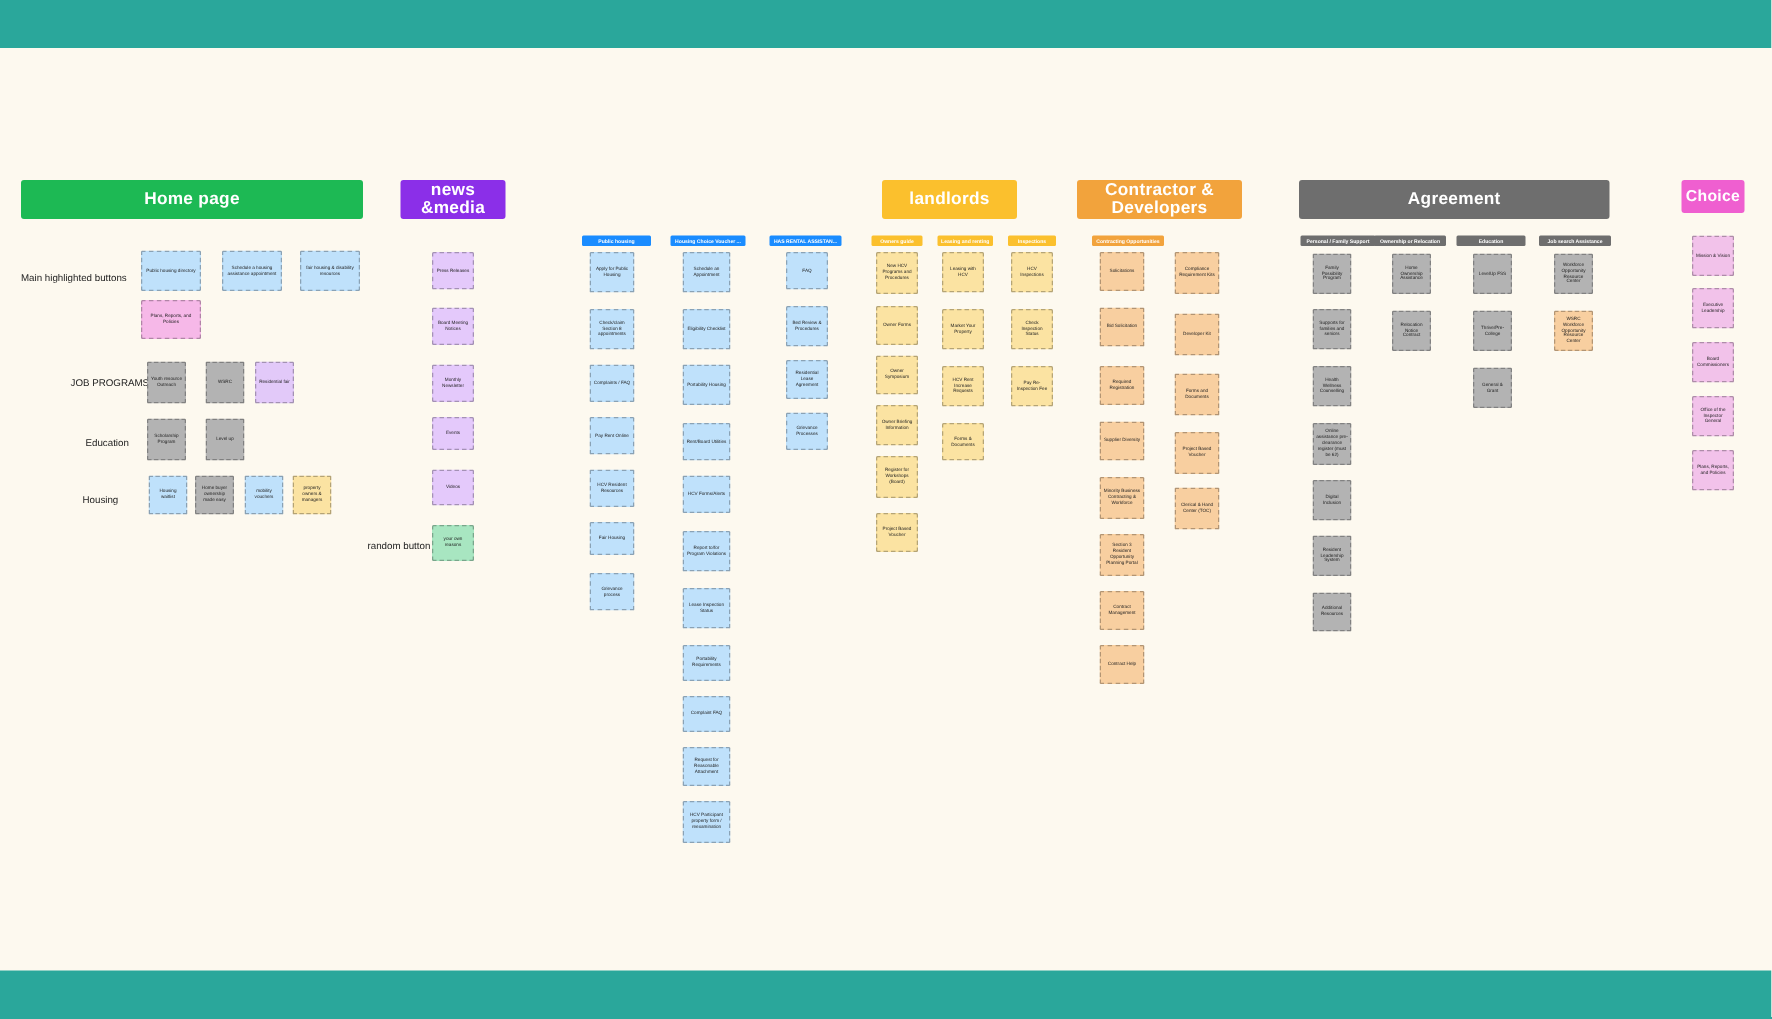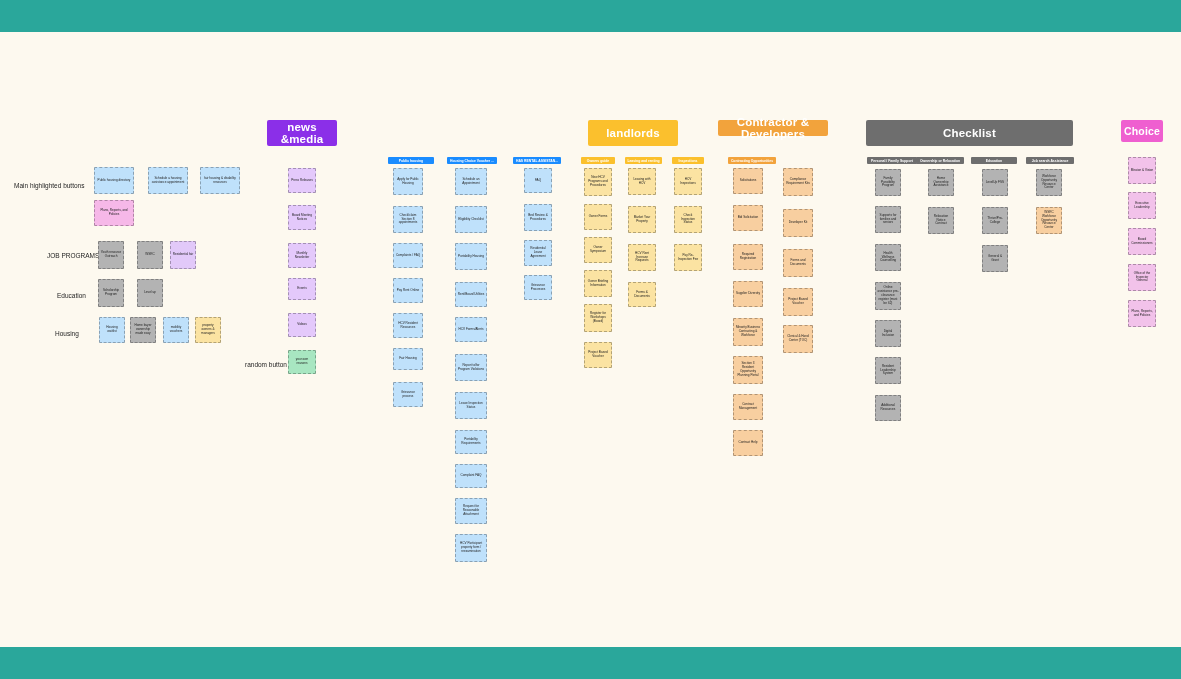--- a/index.html
+++ b/index.html
@@ -84,20 +84,21 @@
   .k-mint{background:#a8e6c1;}
   .k-pinklt{background:#f2c2ea;}
 </style>
 </head>
 <body>
 
 <div id="band-top" class="band"></div>
 <div id="band-bottom" class="band"></div>
 
 <div class="canvas" id="canvas">
+    <div class="section-header c-green sh-big" style="position: absolute; left: 14px; top: 88px; width: 228px; height: 26px;">Home page</div>
     <div class="rowlabel" style="left: 14px; top: 150px;">Main highlighted buttons</div>
     <div class="card dashed k-blue" style="left: 94px; top: 135px; width: 40px; height: 27px;">Public housing directory</div>
     <div class="card dashed k-blue" style="left: 148px; top: 135px; width: 40px; height: 27px;">Schedule a housing assistance appointment</div>
     <div class="card dashed k-blue" style="left: 200px; top: 135px; width: 40px; height: 27px;">fair housing &amp; disability resources</div>
     <div class="card dashed k-pink" style="left: 94px; top: 168px; width: 40px; height: 26px;">Plans, Reports, and Policies</div>
     <div class="rowlabel" style="left: 47px; top: 220px;">JOB PROGRAMS</div>
     <div class="card dashed k-gray" style="left: 98px; top: 209px; width: 26px; height: 28px;">Youth resource Outreach</div>
     <div class="card dashed k-gray" style="left: 137px; top: 209px; width: 26px; height: 28px;">WSRC</div>
     <div class="card dashed k-lav" style="left: 170px; top: 209px; width: 26px; height: 28px;">Residential fair</div>
     <div class="rowlabel" style="left: 57px; top: 260px;">Education</div>
@@ -151,36 +152,36 @@
     <div class="card dashed k-yellow" style="left: 584px; top: 310px; width: 28px; height: 26px;">Project Based Voucher</div>
     <div class="subheader c-yellow" style="position: absolute; left: 625px; top: 125px; width: 37px;">Leasing and renting</div>
     <div class="card dashed k-yellow" style="left: 628px; top: 136px; width: 28px; height: 27px;">Leasing with HCV</div>
     <div class="card dashed k-yellow" style="left: 628px; top: 174px; width: 28px; height: 27px;">Market Your Property</div>
     <div class="card dashed k-yellow" style="left: 628px; top: 212px; width: 28px; height: 27px;">HCV Rent Increase Requests</div>
     <div class="card dashed k-yellow" style="left: 628px; top: 250px; width: 28px; height: 25px;">Forms &amp; Documents</div>
     <div class="subheader c-yellow" style="position: absolute; left: 672px; top: 125px; width: 32px;">Inspections</div>
     <div class="card dashed k-yellow" style="left: 674px; top: 136px; width: 28px; height: 27px;">HCV Inspections</div>
     <div class="card dashed k-yellow" style="left: 674px; top: 174px; width: 28px; height: 27px;">Check Inspection Status</div>
     <div class="card dashed k-yellow" style="left: 674px; top: 212px; width: 28px; height: 27px;">Pay Re-Inspection Fee</div>
-    <div class="section-header c-orange sh-big" style="position: absolute; left: 718px; top: 88px; width: 110px; height: 16px;">Contractor &amp; Developers</div>
+    <div class="section-header c-orange sh-big" style="position: absolute; left: 718px; top: 88px; width: 110px; height: 26px;">Contractor &amp; Developers</div>
     <div class="subheader c-orange" style="position: absolute; left: 728px; top: 125px; width: 48px;">Contracting Opportunities</div>
     <div class="card dashed k-orange" style="left: 733px; top: 136px; width: 30px; height: 26px;">Solicitations</div>
     <div class="card dashed k-orange" style="left: 733px; top: 173px; width: 30px; height: 26px;">Bid Solicitation</div>
     <div class="card dashed k-orange" style="left: 733px; top: 212px; width: 30px; height: 26px;">Required Registration</div>
     <div class="card dashed k-orange" style="left: 733px; top: 249px; width: 30px; height: 26px;">Supplier Diversity</div>
     <div class="card dashed k-orange" style="left: 733px; top: 286px; width: 30px; height: 28px;">Minority Business Contracting &amp; Workforce</div>
     <div class="card dashed k-orange" style="left: 733px; top: 324px; width: 30px; height: 28px;">Section 3 Resident Opportunity Planning Portal</div>
     <div class="card dashed k-orange" style="left: 733px; top: 362px; width: 30px; height: 26px;">Contract Management</div>
     <div class="card dashed k-orange" style="left: 733px; top: 398px; width: 30px; height: 26px;">Contract Help</div>
     <div class="card dashed k-orange" style="left: 783px; top: 136px; width: 30px; height: 28px;">Compliance Requirement Kits</div>
     <div class="card dashed k-orange" style="left: 783px; top: 177px; width: 30px; height: 28px;">Developer Kit</div>
     <div class="card dashed k-orange" style="left: 783px; top: 217px; width: 30px; height: 28px;">Forms and Documents</div>
     <div class="card dashed k-orange" style="left: 783px; top: 256px; width: 30px; height: 28px;">Project Based Voucher</div>
     <div class="card dashed k-orange" style="left: 783px; top: 293px; width: 30px; height: 28px;">Clerical &amp; Hand Center (TOC)</div>
-    <div class="section-header c-gray sh-big" style="position: absolute; left: 866px; top: 88px; width: 207px; height: 26px;">Checklist</div>
+    <div class="section-header c-gray sh-big" style="position: absolute; left: 866px; top: 88px; width: 207px; height: 26px;">Agreement</div>
     <div class="subheader c-gray" style="position: absolute; left: 867px; top: 125px; width: 50px;">Personal / Family Support</div>
     <div class="card dashed k-gray" style="left: 875px; top: 137px; width: 26px; height: 27px;">Family Possibility Program</div>
     <div class="card dashed k-gray" style="left: 875px; top: 174px; width: 26px; height: 27px;">Supports for families and seniors</div>
     <div class="card dashed k-gray" style="left: 875px; top: 212px; width: 26px; height: 27px;">Health Wellness Counselling</div>
     <div class="card dashed k-gray" style="left: 875px; top: 250px; width: 26px; height: 28px;">Online assistance pre-clearance register (must be 62)</div>
     <div class="card dashed k-gray" style="left: 875px; top: 288px; width: 26px; height: 27px;">Digital Inclusion</div>
     <div class="card dashed k-gray" style="left: 875px; top: 325px; width: 26px; height: 27px;">Resident Leadership System</div>
     <div class="card dashed k-gray" style="left: 875px; top: 363px; width: 26px; height: 26px;">Additional Resources</div>
     <div class="subheader c-gray" style="position: absolute; left: 916px; top: 125px; width: 48px;">Ownership or Relocation</div>
     <div class="card dashed k-gray" style="left: 928px; top: 137px; width: 26px; height: 27px;">Home Ownership Assistance</div>

